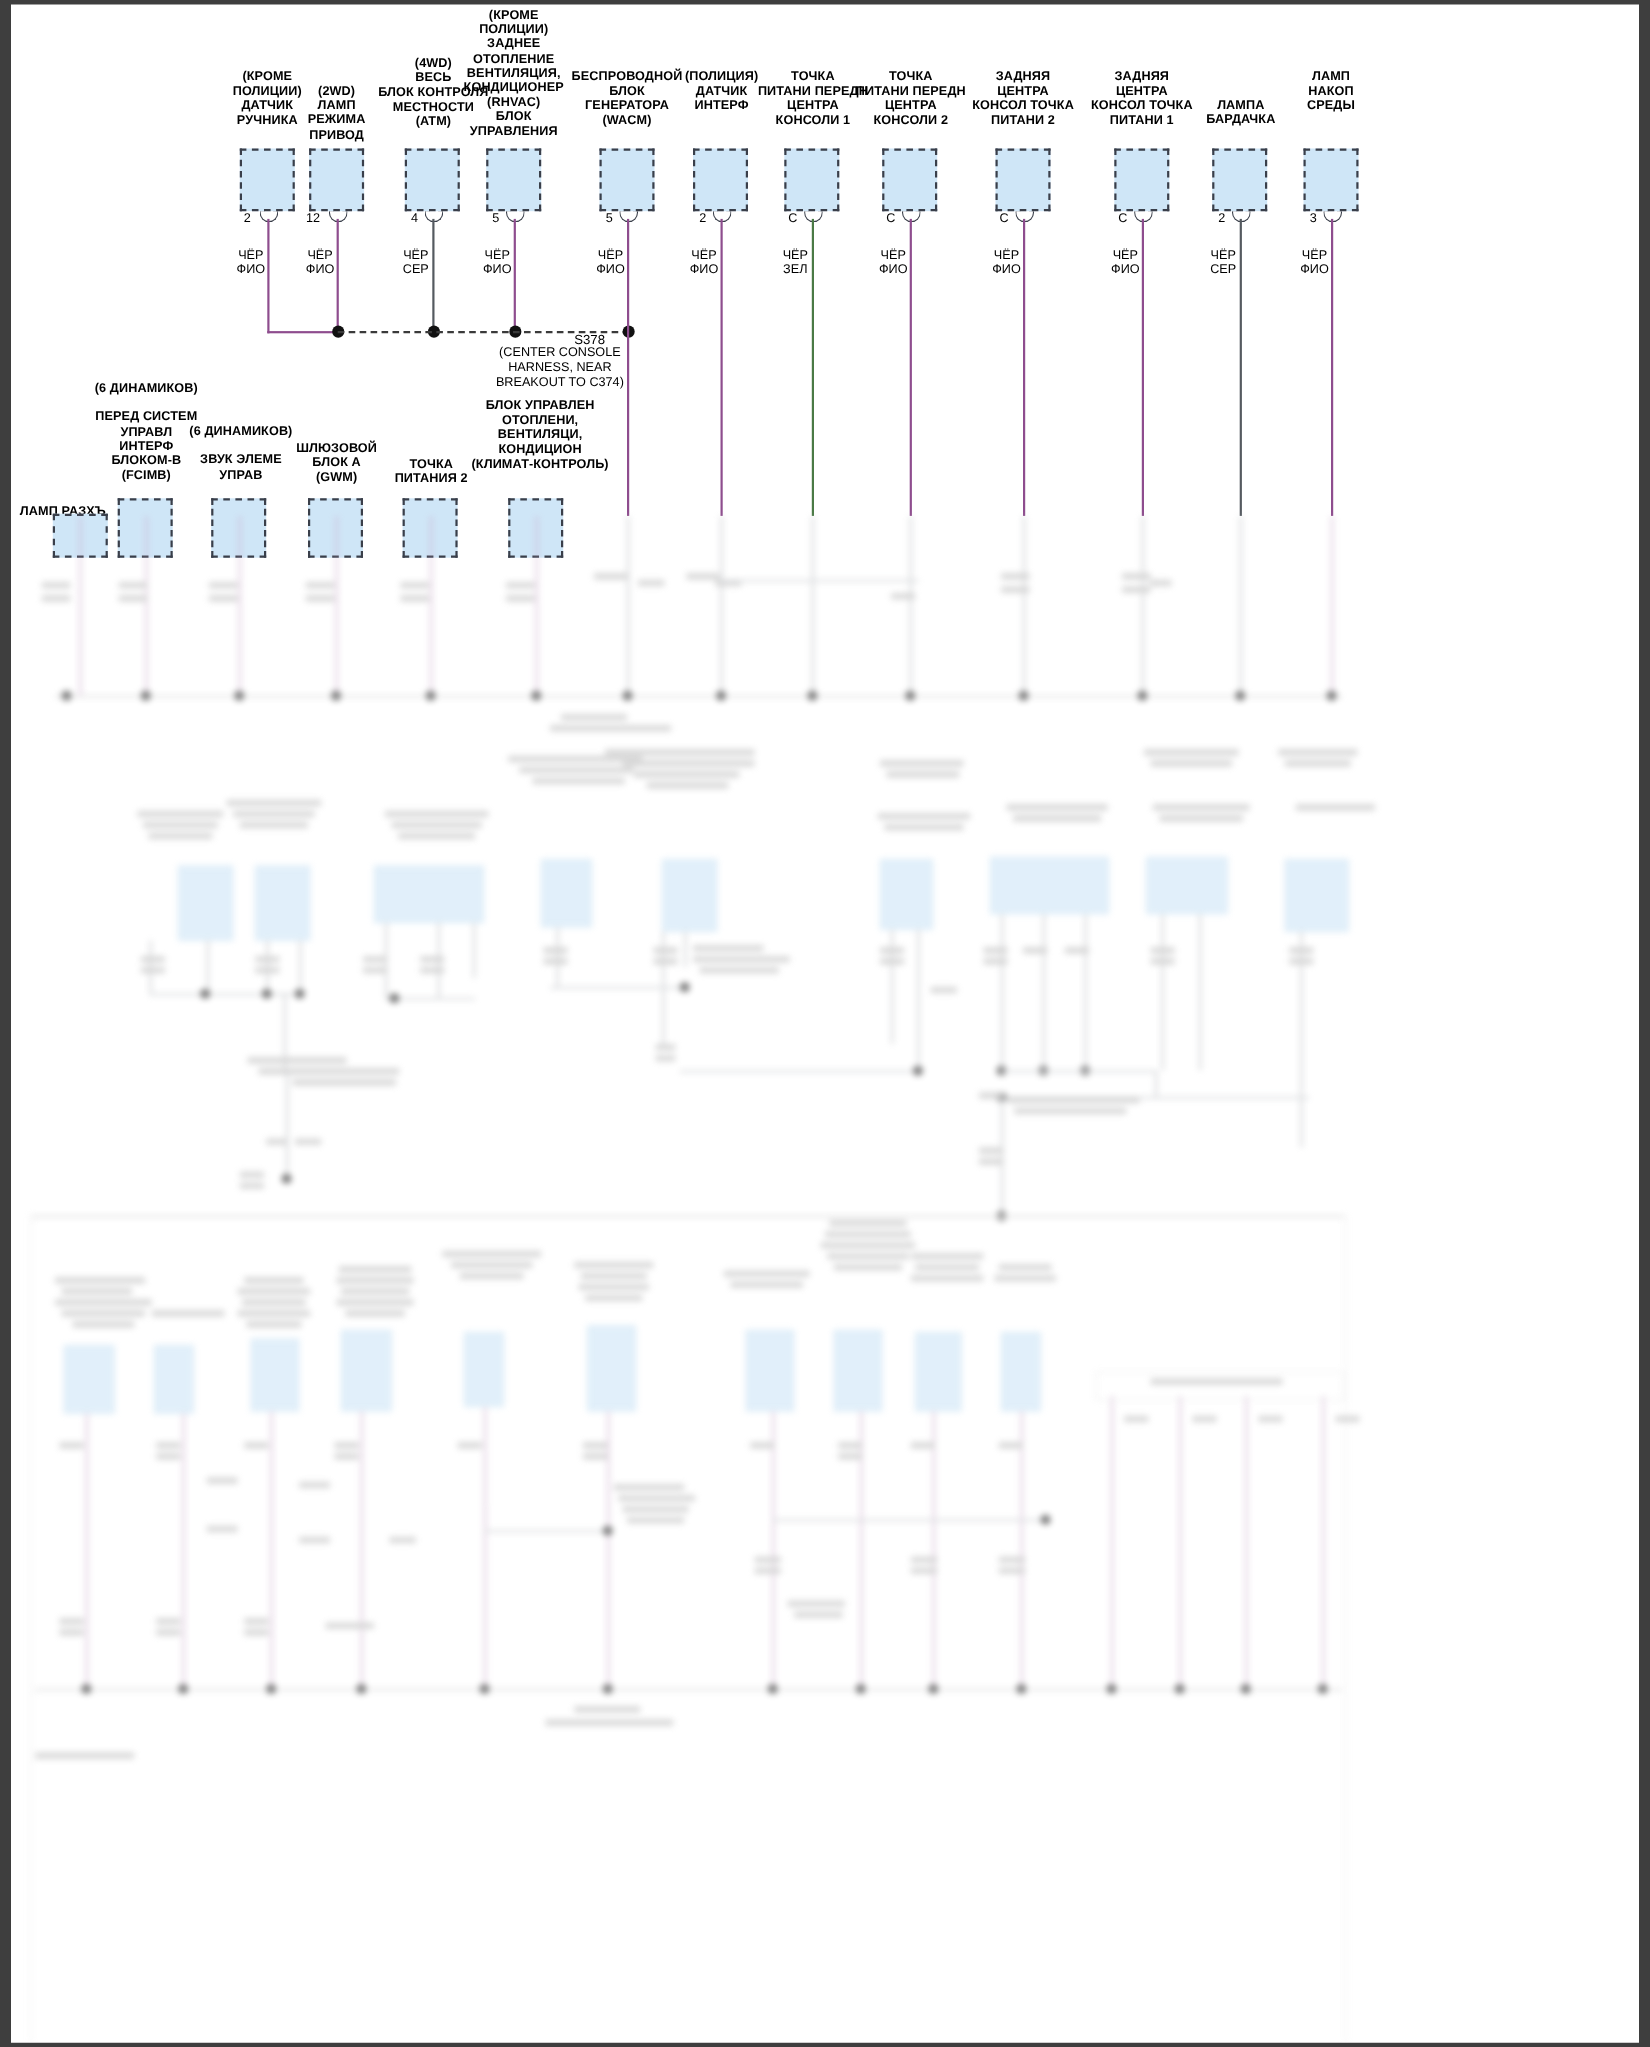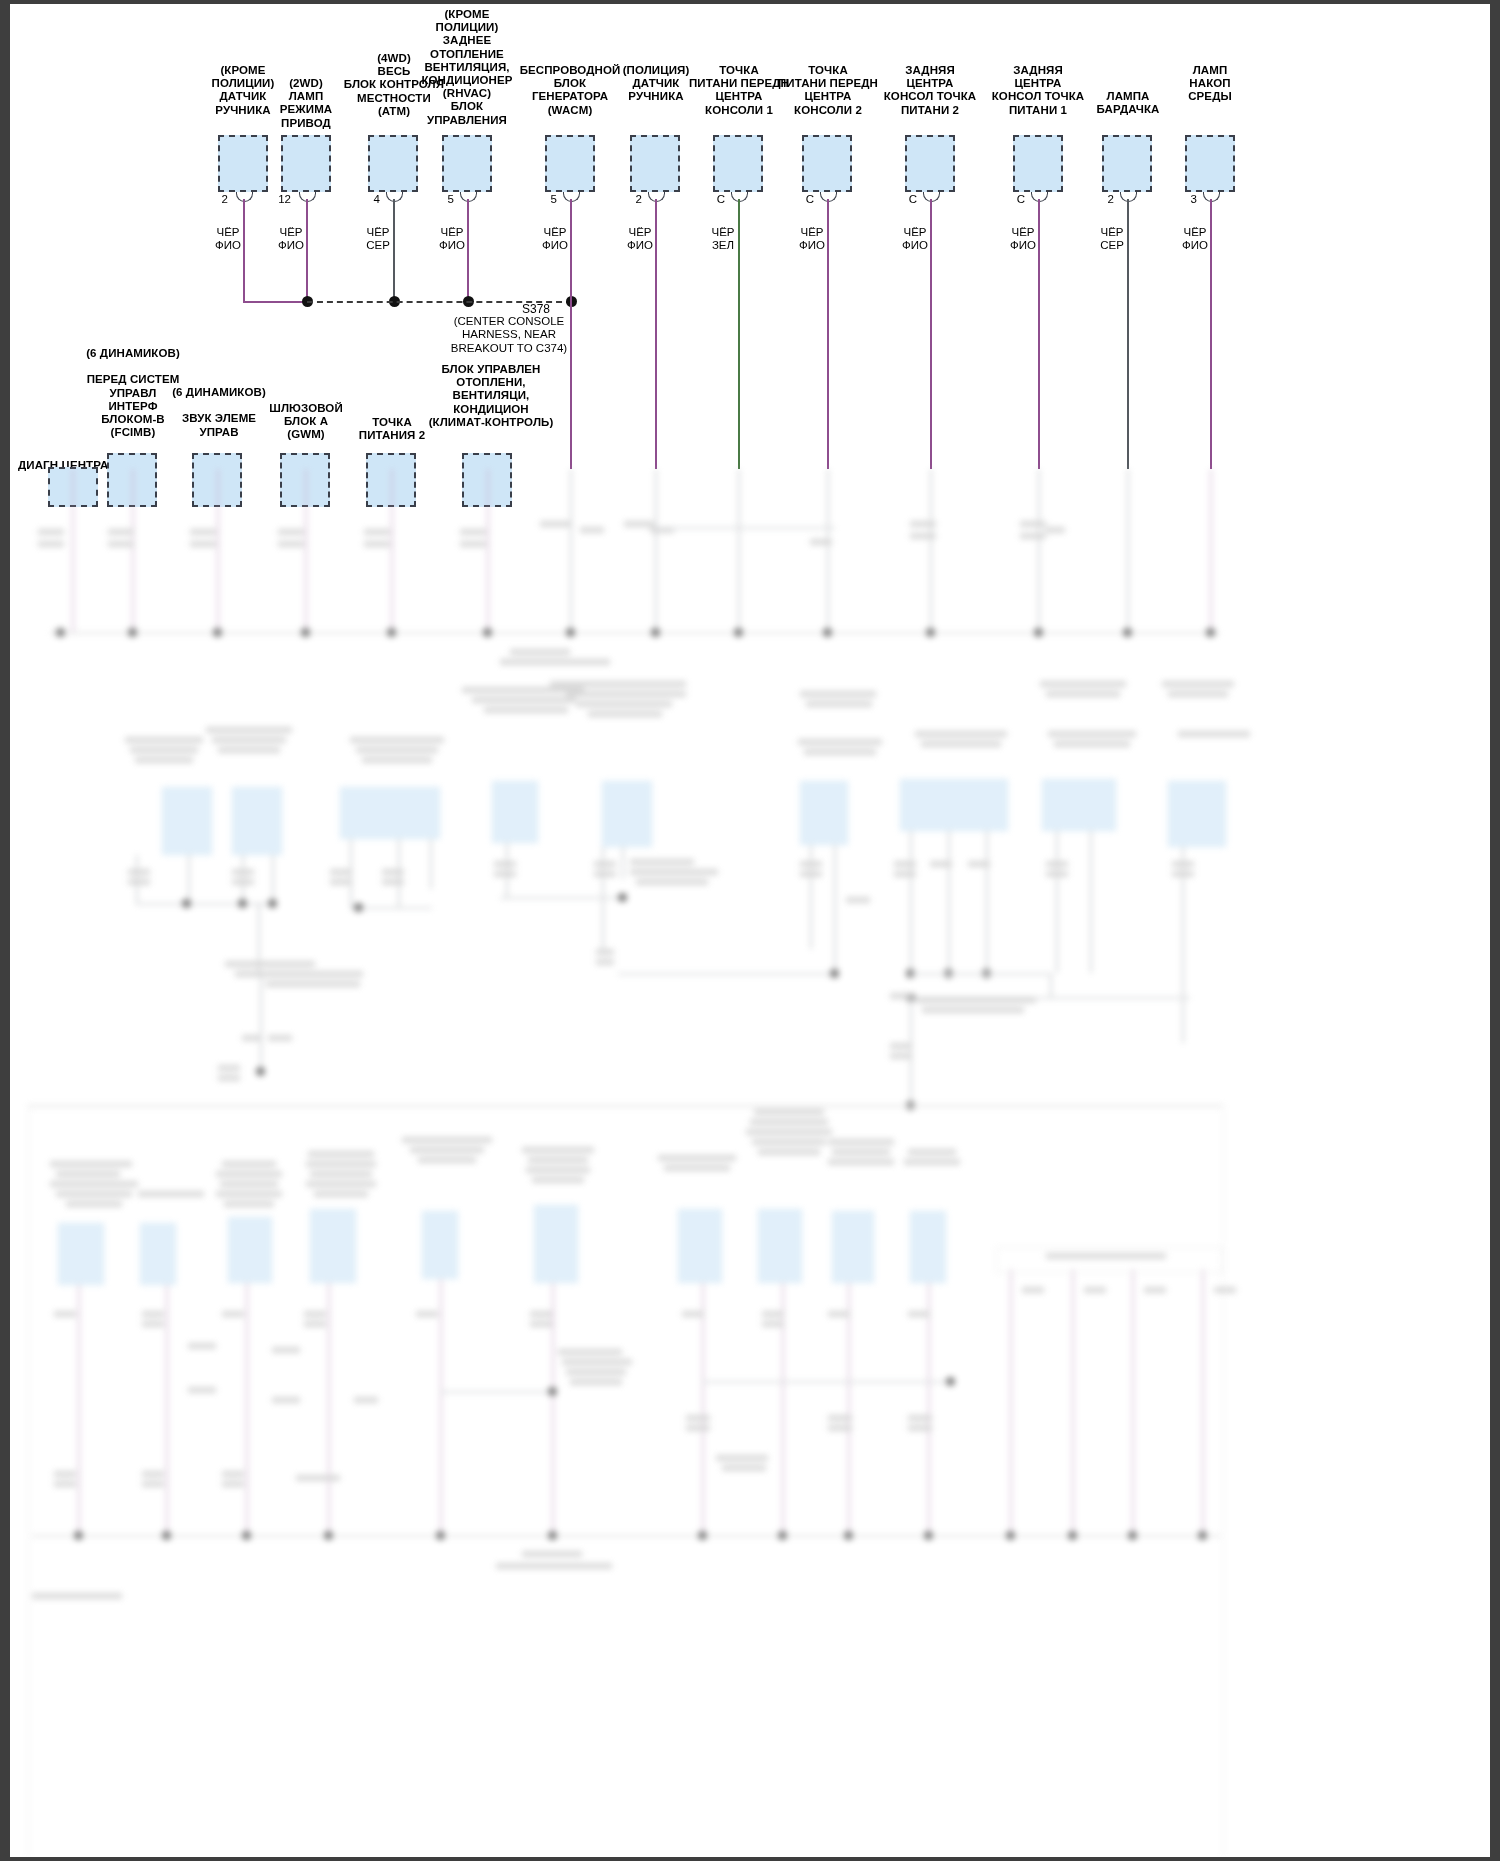--- a/index.html
+++ b/index.html
@@ -167,21 +167,21 @@
 (WACM)</div>
   <div class="conn" style="left:535px;top:131px;width:50px;height:57px;"></div>
   <div class="arc" style="left:553px;top:188px;"></div>
   <div class="pin" style="left:525px;top:189px;width:22px;">5</div>
   <div class="wcolor" style="left:523px;top:222px;width:44px;">ЧЁР
 ФИО</div>
   <div class="wire" style="left:560px;top:195px;height:270px;"></div>
 
   <div class="lbl" style="left:598px;top:60px;width:96px;">(ПОЛИЦИЯ)
 ДАТЧИК
-РУЧНИКА</div>
+ИНТЕРФ</div>
   <div class="conn" style="left:620px;top:131px;width:50px;height:57px;"></div>
   <div class="arc" style="left:638px;top:188px;"></div>
   <div class="pin" style="left:610px;top:189px;width:22px;">2</div>
   <div class="wcolor" style="left:608px;top:222px;width:44px;">ЧЁР
 ФИО</div>
   <div class="wire" style="left:645px;top:195px;height:270px;"></div>
 
   <div class="lbl" style="left:676px;top:60px;width:106px;">ТОЧКА
 ПИТАНИ ПЕРЕДН
 ЦЕНТРА
@@ -238,21 +238,21 @@
   <div class="lbl" style="left:1155px;top:60px;width:90px;">ЛАМП
 НАКОП
 СРЕДЫ</div>
   <div class="conn" style="left:1175px;top:131px;width:50px;height:57px;"></div>
   <div class="arc" style="left:1193px;top:188px;"></div>
   <div class="pin" style="left:1165px;top:189px;width:22px;">3</div>
   <div class="wcolor" style="left:1163px;top:222px;width:44px;">ЧЁР
 ФИО</div>
   <div class="wire" style="left:1200px;top:195px;height:270px;"></div>
 
-  <div class="lbl" style="left:8px;top:455px;width:110px;text-align:left;">ДИАГН ЦЕНТРА</div>
+  <div class="lbl" style="left:8px;top:455px;width:110px;text-align:left;">ЛАМП РАЗХЪ</div>
   <div class="conn" style="left:38px;top:463px;width:50px;height:40px;"></div>
 
   <div class="lbl" style="left:62px;top:343px;width:122px;">(6 ДИНАМИКОВ)
 
 ПЕРЕД СИСТЕМ
 УПРАВЛ
 ИНТЕРФ
 БЛОКОМ-B
 (FCIMB)</div>
   <div class="conn" style="left:97px;top:449px;width:50px;height:54px;"></div>

